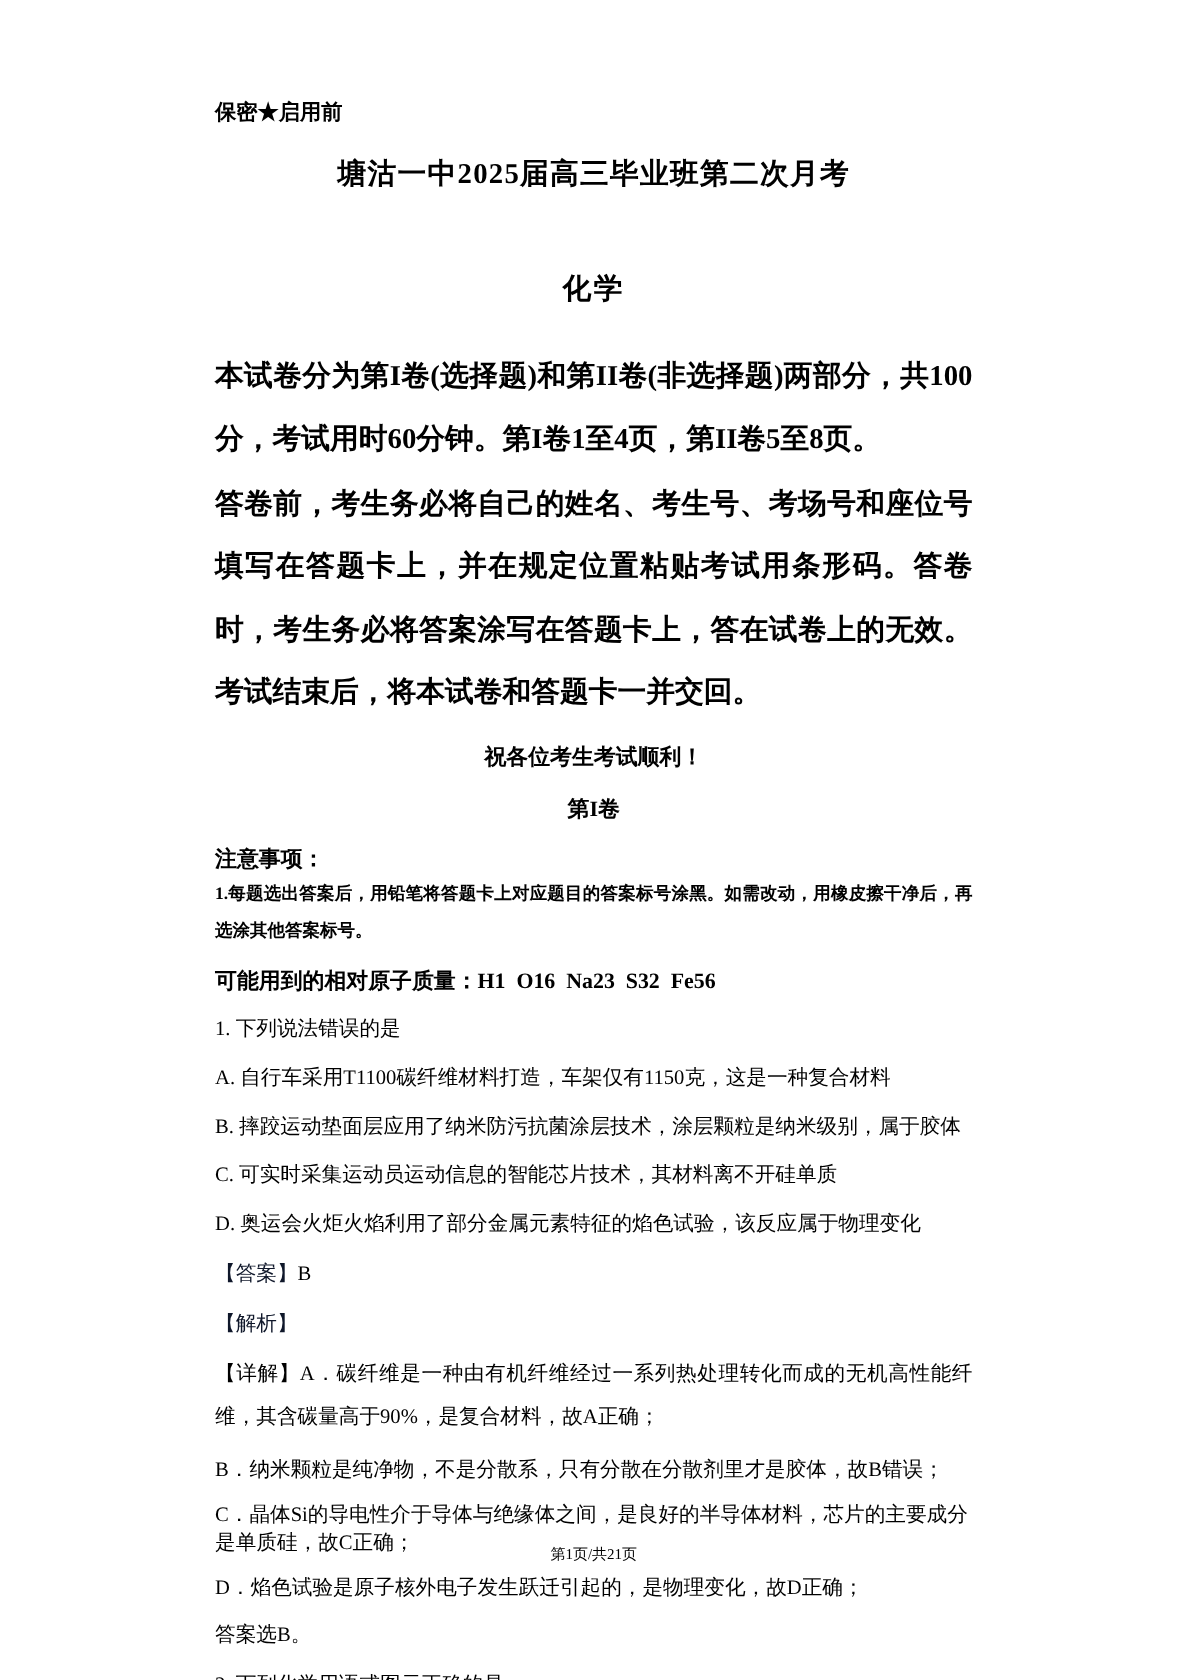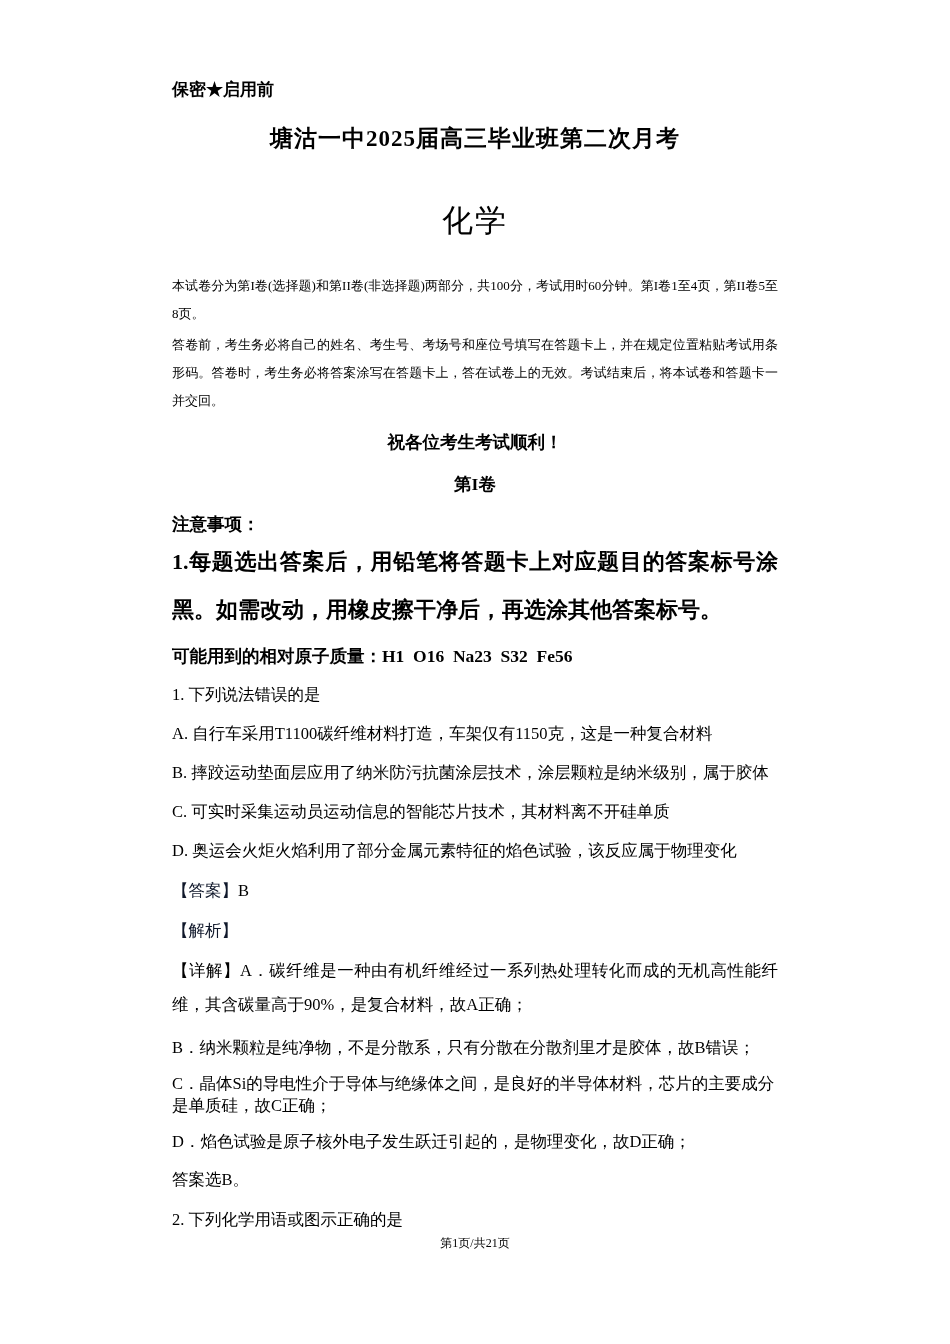--- a/index.html
+++ b/index.html
@@ -23,29 +23,29 @@
   }
   .exam-title {
     text-align: center;
     font-weight: bold;
     font-size: 23px;
     margin-top: 22px;
     letter-spacing: 1px;
   }
   .subject-title {
     text-align: center;
-    font-weight: normal;
-    font-size: 31px;
-    margin-top: 46px;
+    font-weight: bold;
+    font-size: 23px;
+    margin-top: 61px;
     letter-spacing: 2px;
   }
   .intro {
     margin-top: 30px;
-    font-weight: normal;
-    font-size: 13px;
+    font-weight: bold;
+    font-size: 23px;
     line-height: 2.18;
     text-align: justify;
   }
   .intro + .intro { margin-top: 2px; }
   .blessing {
     text-align: center;
     font-weight: bold;
     font-size: 17.5px;
     margin-top: 14px;
   }
@@ -55,21 +55,21 @@
     font-size: 17.5px;
     margin-top: 18px;
   }
   .notice-title {
     font-weight: bold;
     font-size: 17.5px;
     margin-top: 16px;
   }
   .notice {
     font-weight: bold;
-    font-size: 22px;
+    font-size: 14px;
     line-height: 2.18;
     text-align: justify;
     margin-top: 2px;
   }
   .masses {
     font-weight: bold;
     font-size: 17.5px;
     margin-top: 10px;
     white-space: pre-wrap;
   }

